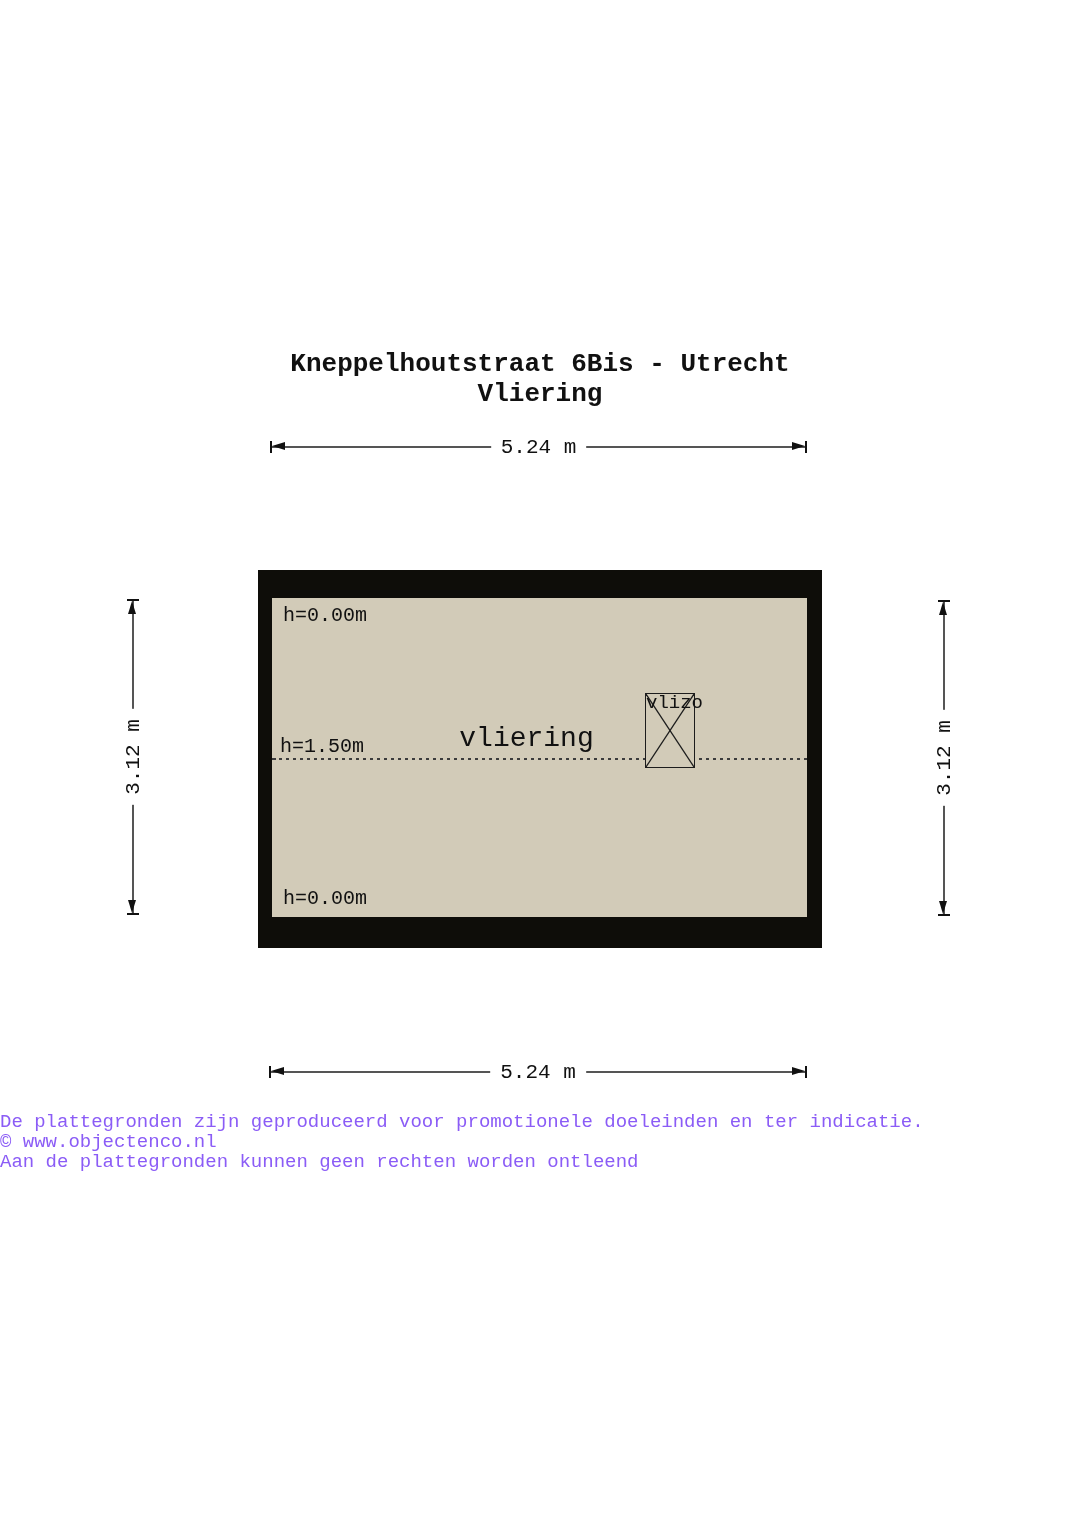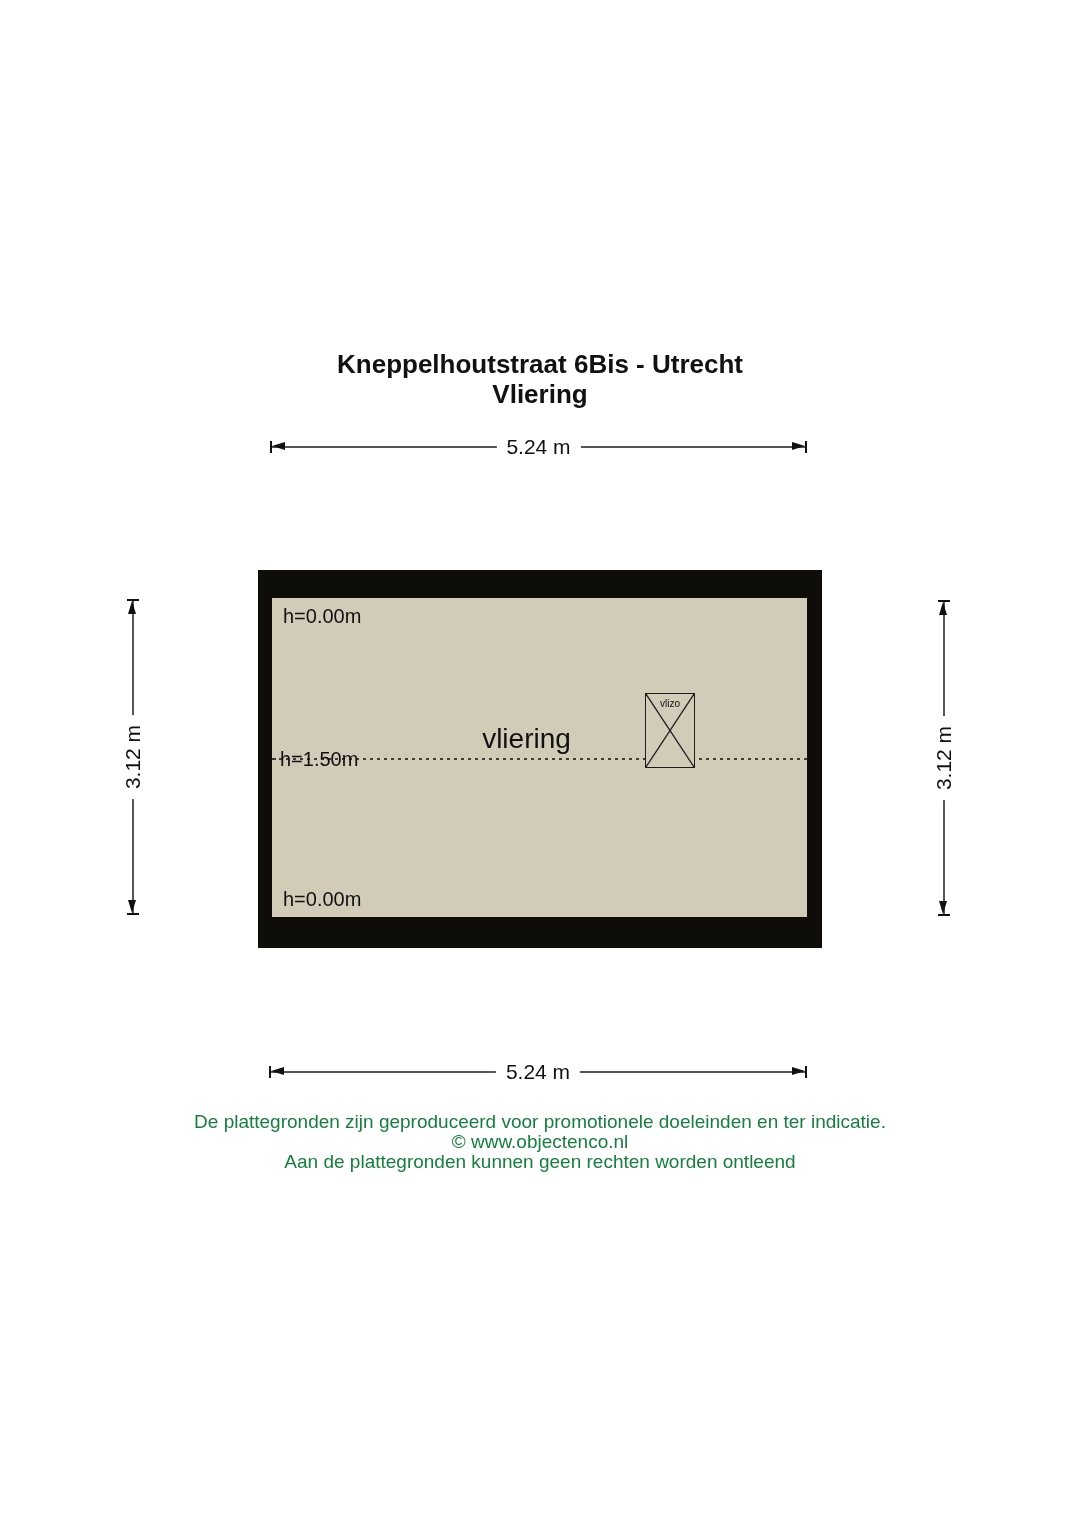--- a/index.html
+++ b/index.html
@@ -2,21 +2,21 @@
 <html style="--floor: #d2cbb8; --wall: #0e0d09; --dash: #3c3c3c; --dim-line: #555555; --ink: #111111; --page: #ffffff;"><head>
 <meta charset="utf-8">
 <style>
   :root{
     --floor:#d2cbb8; --wall:#0e0d09; --dash:#3c3c3c;
     --dim-line:#555555; --ink:#111111; --page:#ffffff;
   }
   *{margin:0;padding:0;box-sizing:border-box;}
   html,body{background:#fff;}
   .page{position:relative;width:1080px;height:1484px;background:var(--page);
-        font-family:Liberation Sans, sans-serif;color:var(--ink);overflow:hidden;}
+        font-family:Liberation Mono, monospace;color:var(--ink);overflow:hidden;}
 
   
   .title{position:absolute;top:349px;left:0;width:1080px;text-align:center;
          font-weight:bold;font-size:26px;line-height:30px;}
 
   
   .dim-h{position:absolute;height:16px;}
   .dim-top{left:270px;top:439px;width:537px;}
   .dim-bottom{left:269px;top:1064px;width:538px;}
   .dim-h .hline{position:absolute;left:1px;right:1px;top:7px;height:1.5px;background:var(--dim-line);}
@@ -42,36 +42,36 @@
   .dim-v .tick{position:absolute;left:2px;width:12px;height:2px;background:var(--ink);}
   .dim-v .tick-t{top:0;}
   .dim-v .tick-b{bottom:0;}
   .dim-v .dim-label{left:8px;top:50%;transform:translate(-50%,-50%) rotate(-90deg);}
 
   
   .plan{position:absolute;left:258px;top:570px;width:564px;height:378px;background:var(--wall);}
   .room{position:absolute;left:14px;top:28px;width:535px;height:319px;background:var(--floor);padding-left:35px;}
   .hlabel{position:absolute;font-size:20px;line-height:20px;z-index:3;}
   .lbl-top{left:11px;top:8px;}
-  .lbl-mid{left:8px;top:139px;margin-top:12px;}
+  .lbl-mid{left:8px;top:139px;}
   .lbl-below{left:0;width:100%;text-align:center;top:172px;transform:translateX(-13px);}
   .lbl-bottom{left:11px;bottom:8px;}
   .room-name{position:absolute;left:0;width:100%;text-align:center;top:126px;
              transform:translateX(-13px);font-size:28px;line-height:30px;z-index:3;}
   .dashline{position:absolute;left:0;width:535px;top:160px;height:2px;z-index:1;
             background:repeating-linear-gradient(90deg,var(--dash) 0 3.5px,transparent 3.5px 7px);}
   .vlizo{position:absolute;left:373px;top:95px;width:50px;height:75px;z-index:2;
          background:var(--floor);border:1.5px solid #1c1c1c;}
   .vlizo svg{position:absolute;left:0;top:0;width:100%;height:100%;display:block;}
   .vlizo-label{position:absolute;top:1px;left:0;width:100%;text-align:center;
-               font-size:10px;line-height:17px;}
+               font-size:19px;line-height:17px;}
 
   
-  .footer{position:absolute;top:1112px;left:0;width:1080px;text-align:center;
-          font-size:19px;line-height:20px;color:#15803d;}
+  .footer{position:absolute;top:1112px;left:0;width:1080px;text-align:left;
+          font-size:19px;line-height:20px;color:#8b5cf6;}
 </style>
 </head>
 <body>
 
 <div class="page">
 
   <div class="title">
     <div>Kneppelhoutstraat 6Bis - Utrecht</div>
     <div>Vliering</div>
   </div>

